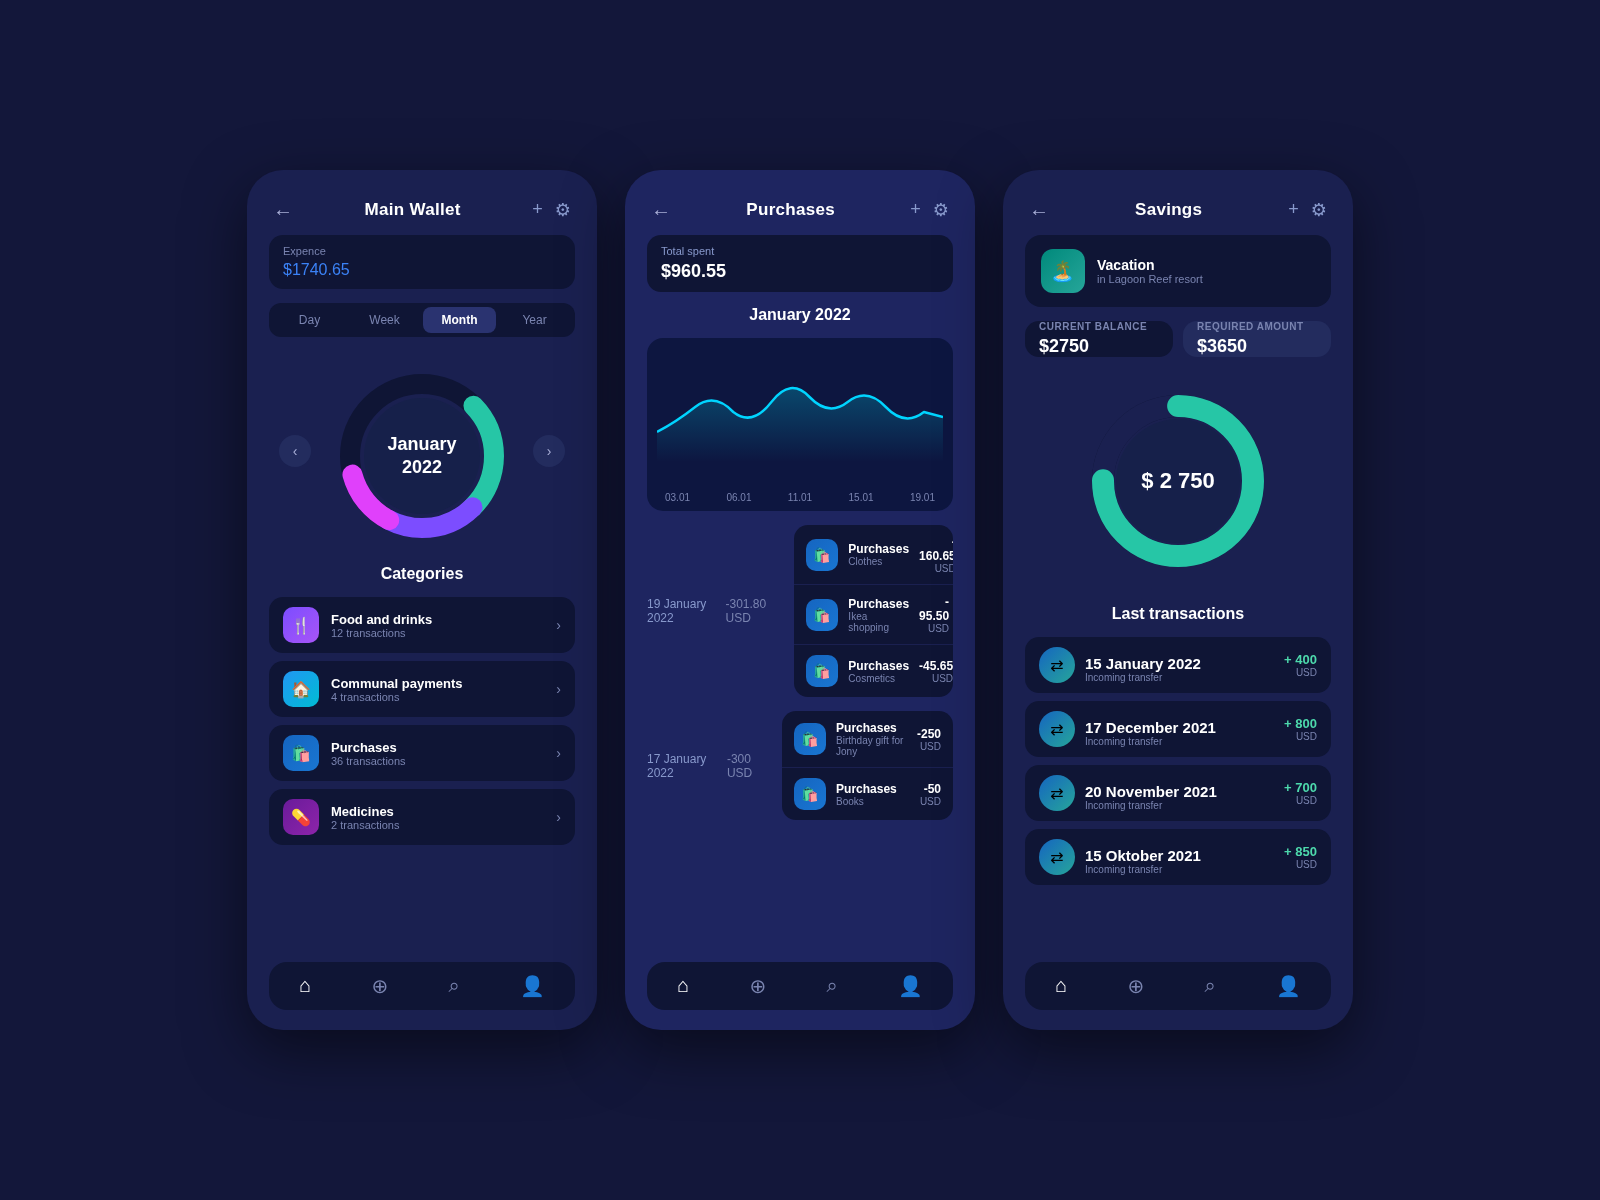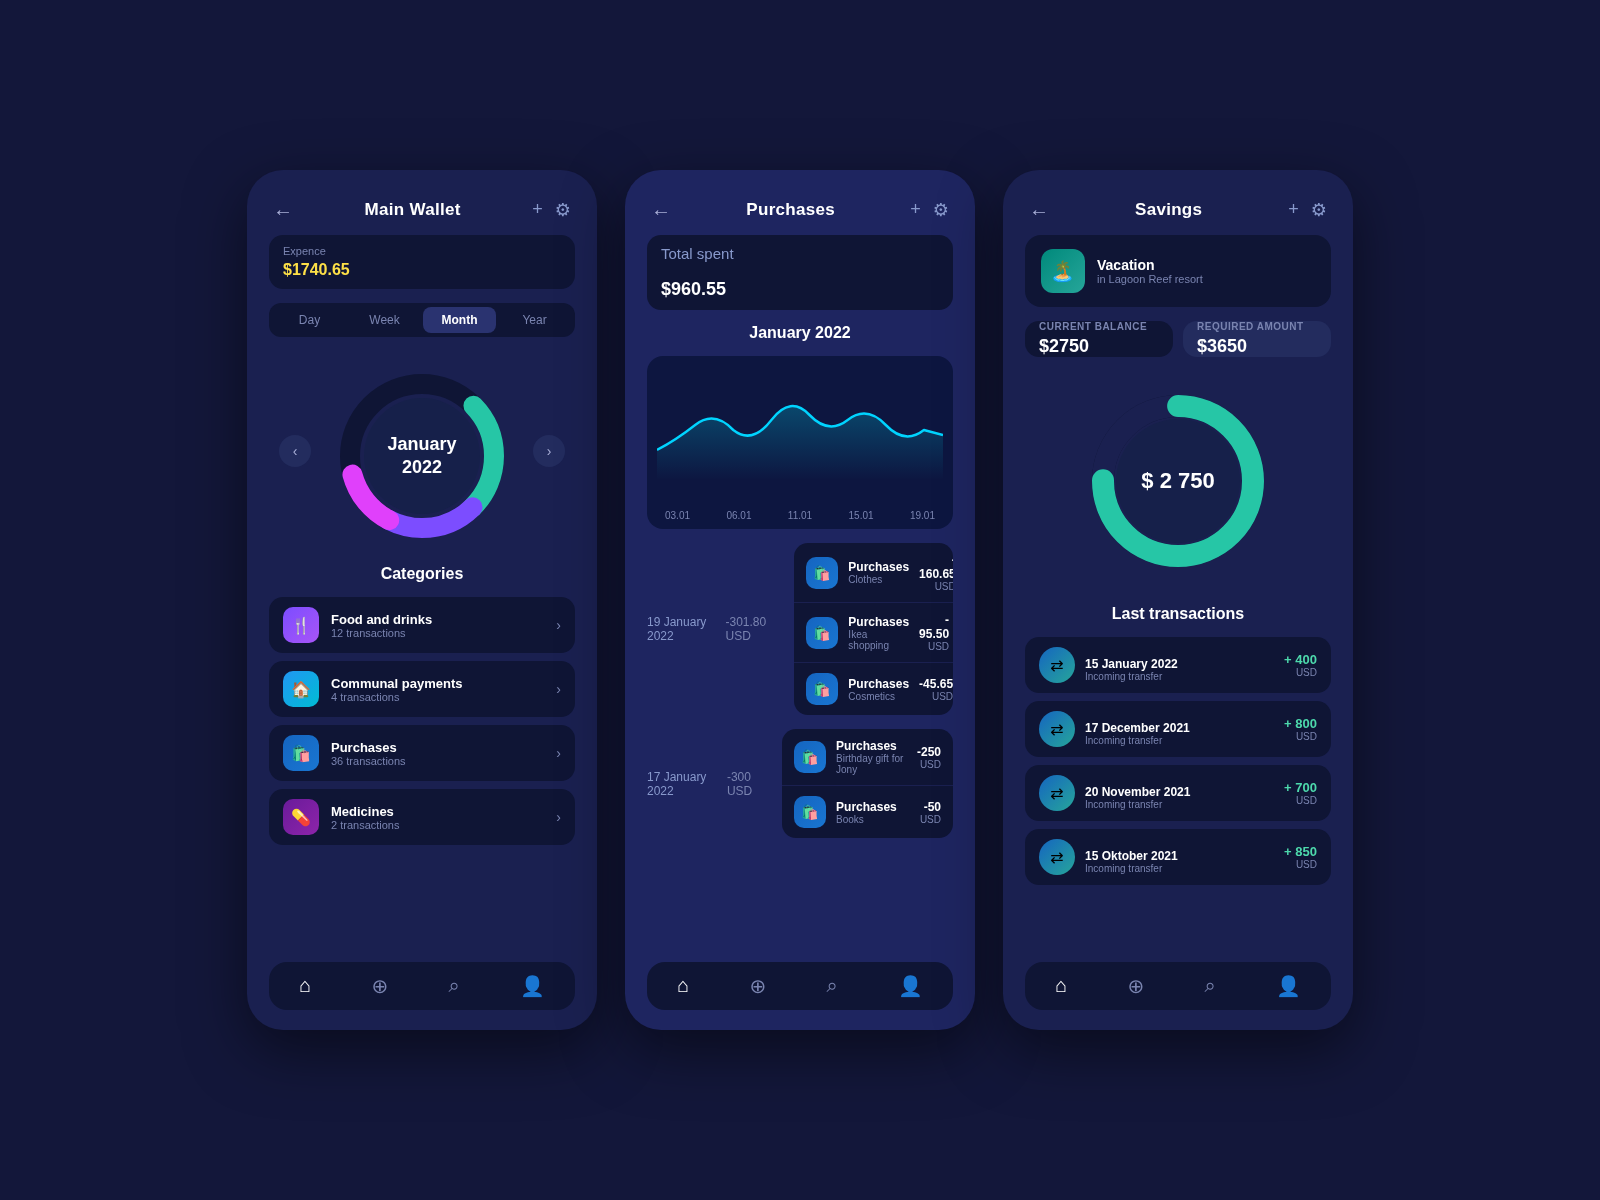--- a/index.html
+++ b/index.html
@@ -86,23 +86,23 @@
     }
     .wallet-box.light {
       background: #232c5e;
     }
     .wallet-box-label {
       color: #7a84b0;
       font-size: 11px;
       margin-bottom: 4px;
     }
     .wallet-box-value {
-      color: #fde047;
+      color: #3b82f6;
       font-size: 16px;
-      font-weight: 700;
+      font-weight: 400;
     }
 
     
     .time-tabs {
       background: #0f1535;
       border-radius: 12px;
       display: flex;
       padding: 4px;
       gap: 2px;
     }
@@ -232,22 +232,22 @@
     }
     .stat-box {
       flex: 1;
       padding: 10px 14px;
       border-radius: 14px;
     }
     .stat-box.dark { background: #0f1535; }
     .stat-box.medium { background: #232c5e; }
     .stat-label {
       color: #8899cc;
-      font-size: 15px;
-      margin-bottom: 17px;
+      font-size: 11px;
+      margin-bottom: 4px;
     }
     .stat-value {
       color: #fff;
       font-size: 18px;
       font-weight: 700;
     }
     .chart-month-title {
       color: #fff;
       font-size: 16px;
       font-weight: 700;
@@ -430,21 +430,21 @@
       background: linear-gradient(135deg, #1565c0, #26a69a);
       display: flex;
       align-items: center;
       justify-content: center;
       font-size: 16px;
       flex-shrink: 0;
     }
     .last-tx-info { flex: 1; }
     .last-tx-name {
       color: #fff;
-      font-size: 12px;
+      font-size: 15px;
       font-weight: 600;
       margin-top: 8px;
     }
     .last-tx-sub {
       color: #7a84b0;
       font-size: 10px;
     }
     .last-tx-amount-col { text-align: right; }
     .last-tx-amount {
       color: #4dd9ac;

